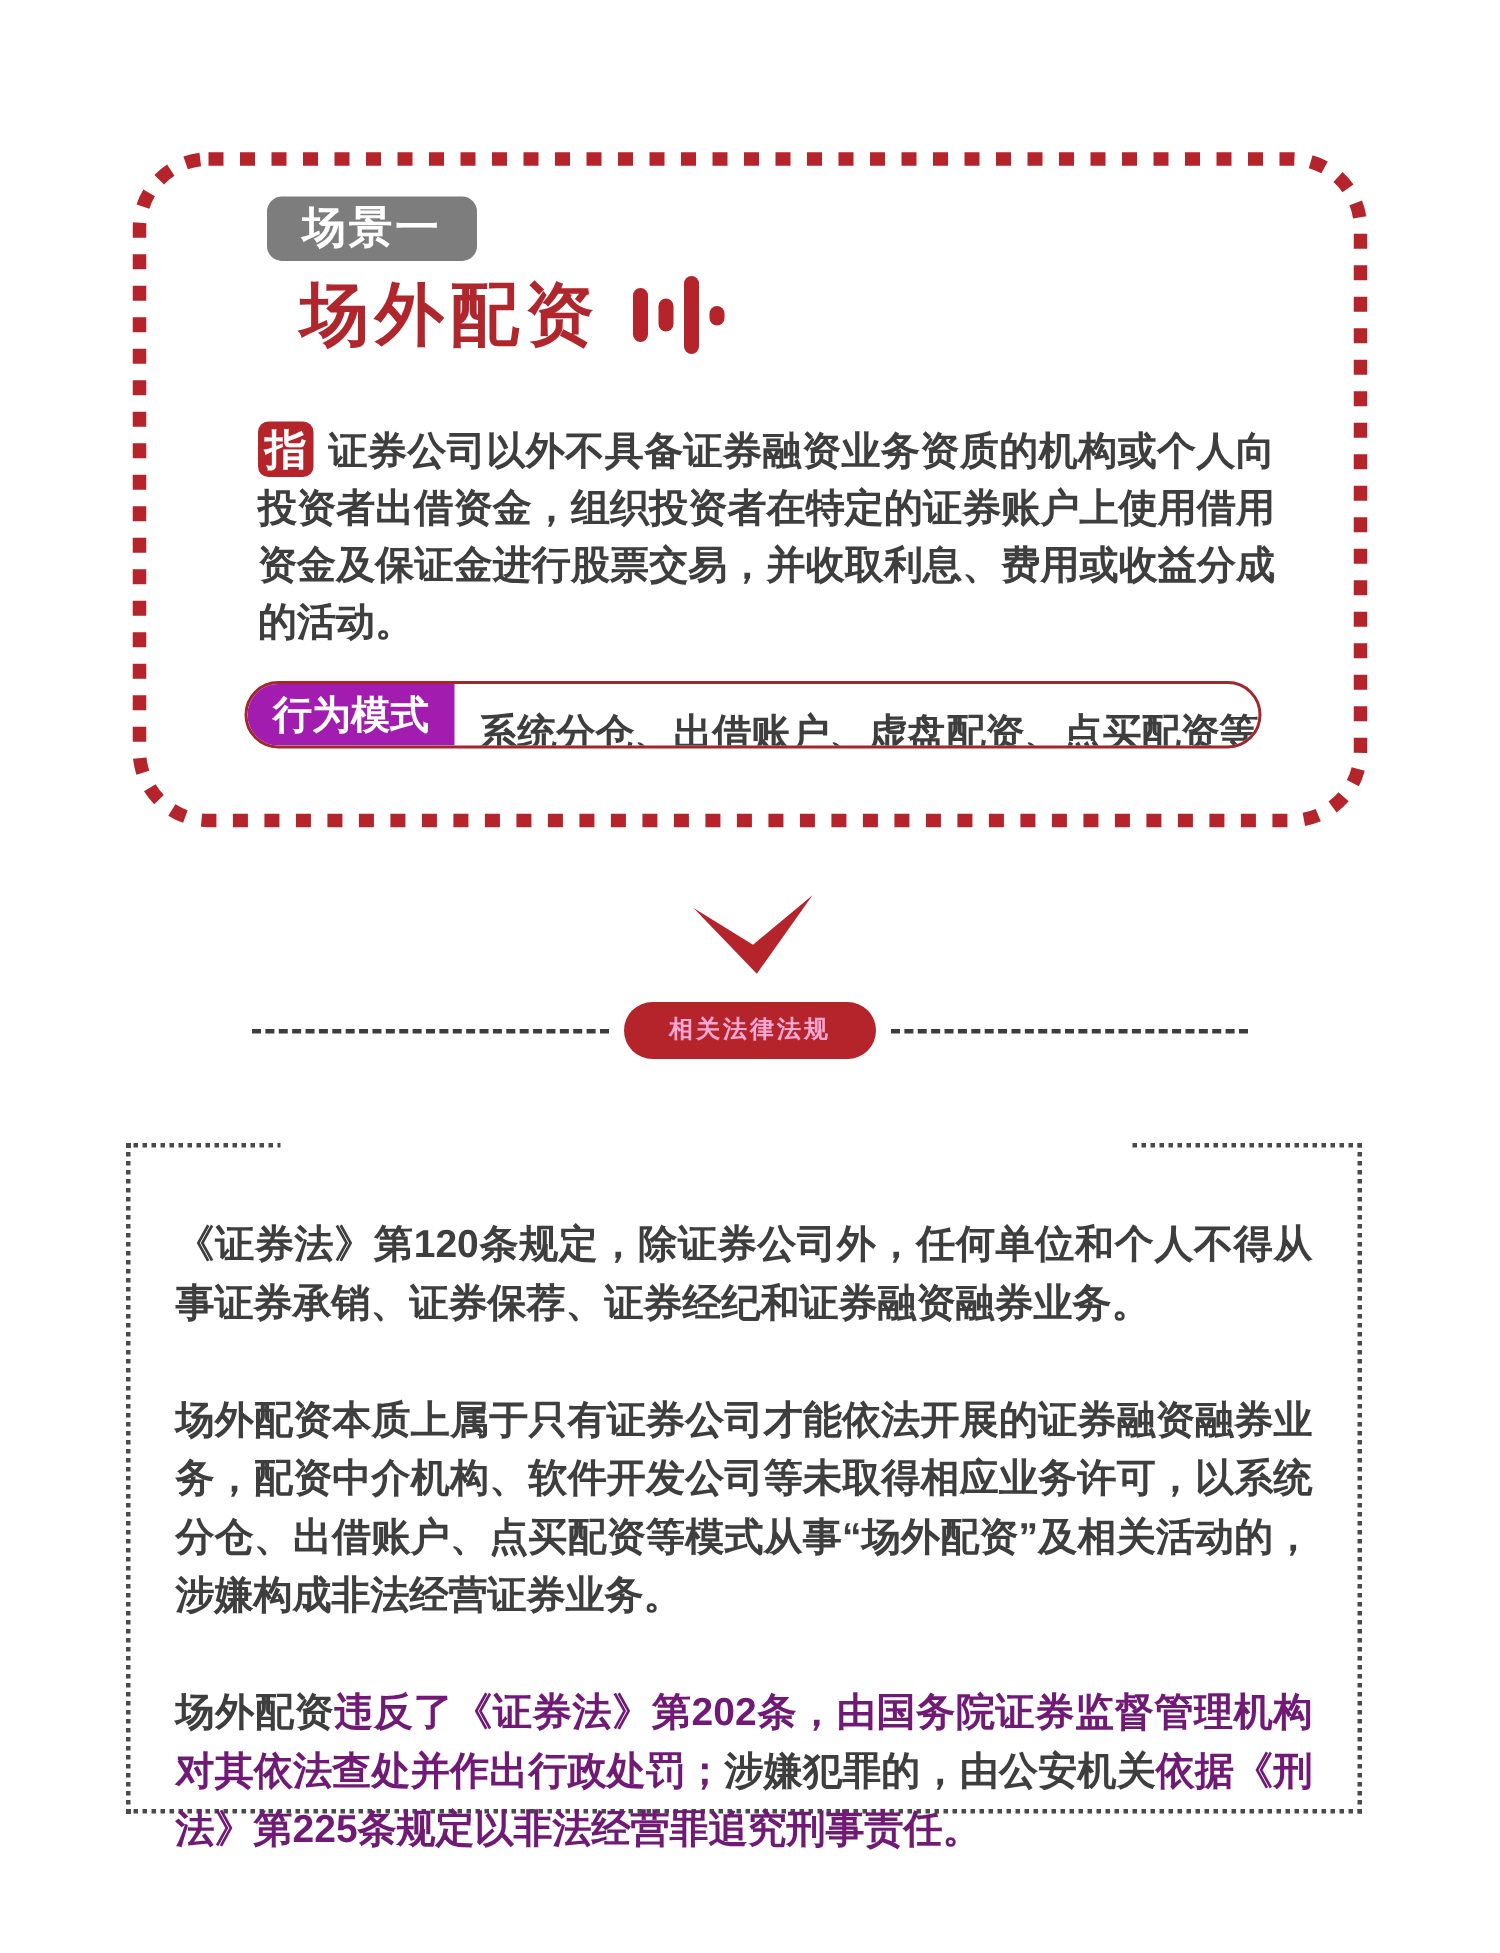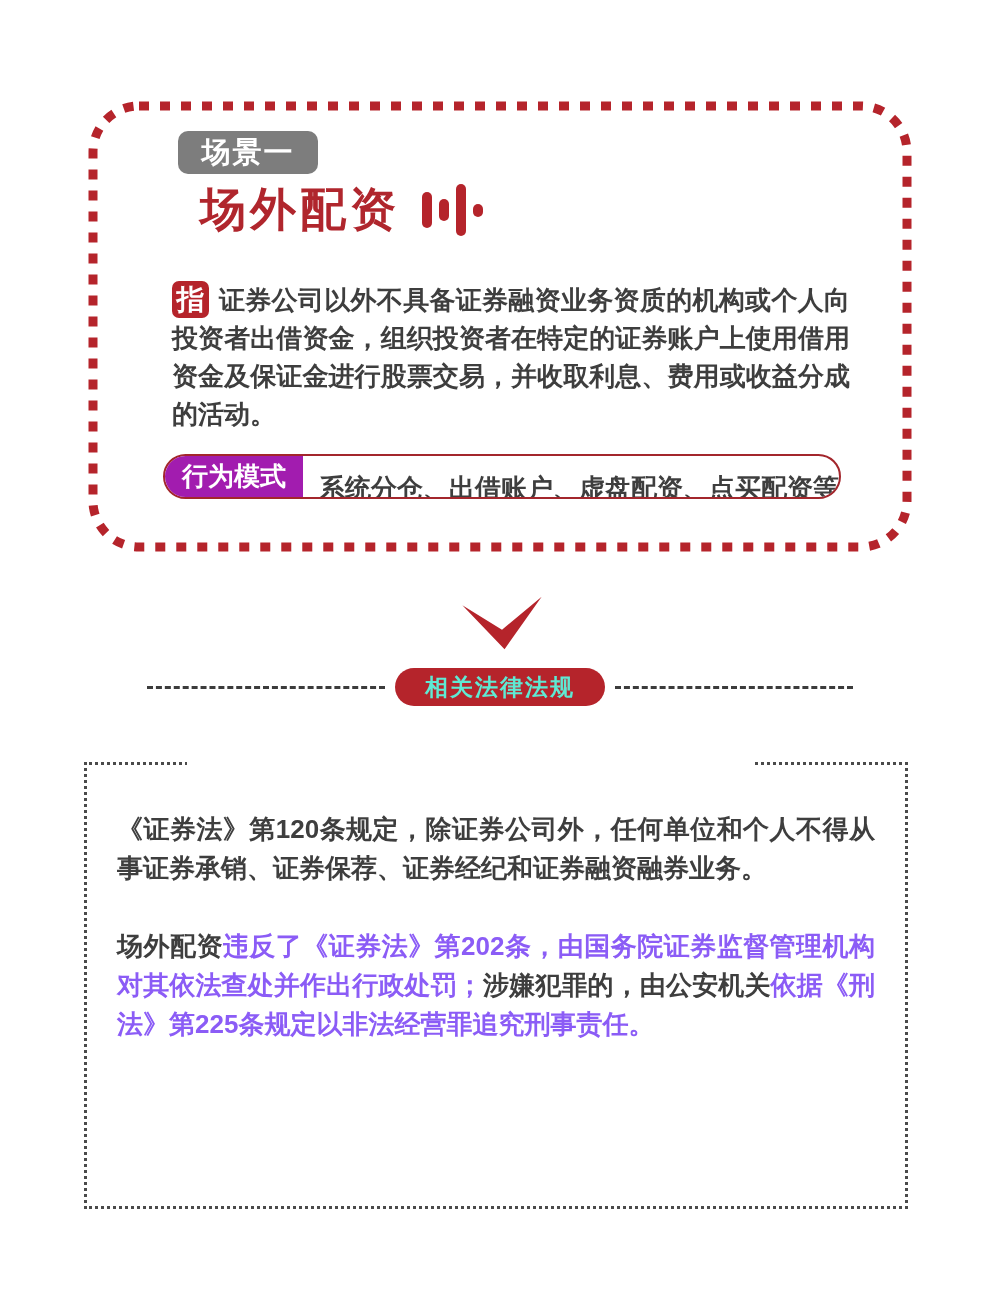--- a/index.html
+++ b/index.html
@@ -134,22 +134,22 @@
     justify-content: center;
     gap: 10px;
   }
   .divider-line {
     width: 238px;
     height: 0;
     border-top: 3px dashed #3c3c3c;
   }
   .divider-pill {
     background: #b5242b;
-    color: #5eead4;
-    font-size: 23px;
+    color: #f9a8d4;
+    font-size: 16px;
     line-height: 26px;
     padding: 6px 30px;
     border-radius: 21px;
     letter-spacing: 2px;
     white-space: nowrap;
   }
 
   
   .legal-box {
     position: absolute;
@@ -166,21 +166,21 @@
   }
   .legal-box p {
     font-size: 26px;
     line-height: 39px;
     color: #3e3e3e;
     margin-bottom: 39px;
     text-align: justify;
   }
   .legal-box p:last-child { margin-bottom: 0; }
   .seg-dark { color: #3e3e3e; }
-  .seg-red  { color: #8b5cf6; }
+  .seg-red  { color: #701a75; }
 </style>
 </head>
 <body>
 
 <div class="page">
 
   <div class="scenario-card">
     <svg class="card-border-svg" viewBox="0 0 824 451" preserveAspectRatio="none">
       <rect x="5" y="5" width="814" height="441" rx="46" fill="none" stroke="#b5242b" stroke-width="9" stroke-dasharray="10 11"></rect>
     </svg>
@@ -217,19 +217,20 @@
     <span class="divider-line"></span>
     <span class="divider-pill">相关法律法规</span>
     <span class="divider-line"></span>
   </div>
 
   <div class="legal-box">
     <span class="top-gap-cover"></span>
 
     <p>《证券法》第120条规定，除证券公司外，任何单位和个人不得从事证券承销、证券保荐、证券经纪和证券融资融券业务。</p>
 
+    <p>场外配资本质上属于只有证券公司才能依法开展的证券融资融券业务，配资中介机构、软件开发公司等未取得相应业务许可，以系统分仓、出借账户、点买配资等模式从事“场外配资”及相关活动的，涉嫌构成非法经营证券业务。</p>
 
     <p>
       <span class="seg-dark">场外配资</span><span class="seg-red">违反了《证券法》第202条，由国务院证券监督管理机构对其依法查处并作出行政处罚；</span><span class="seg-dark">涉嫌犯罪的，由公安机关</span><span class="seg-red">依据《刑法》第225条规定以非法经营罪追究刑事责任。</span>
     </p>
   </div>
 
 </div>
 
 </body></html>

